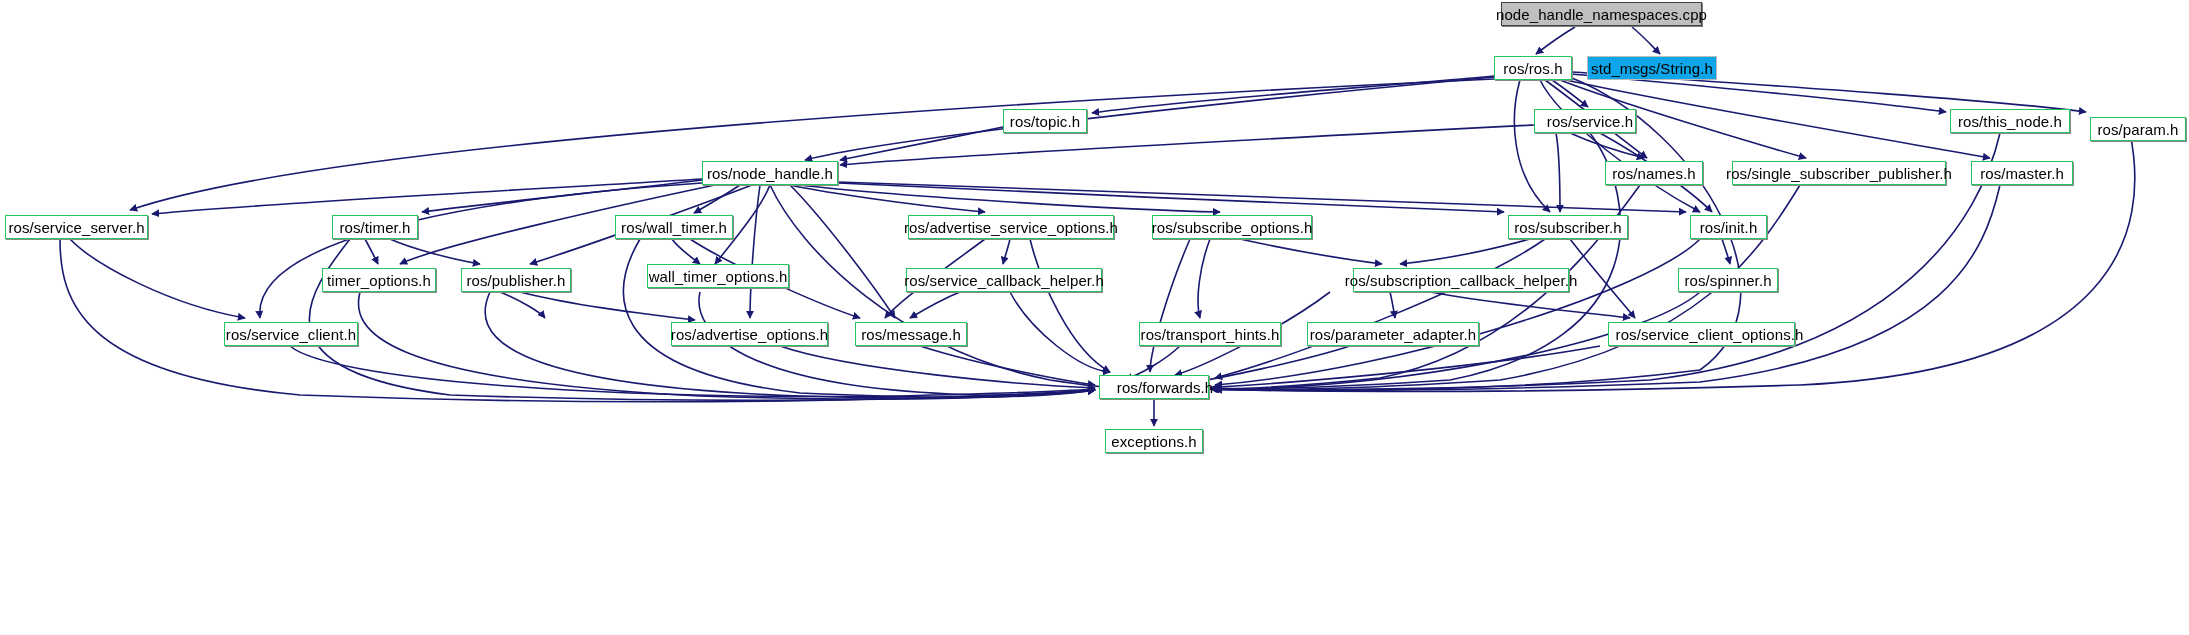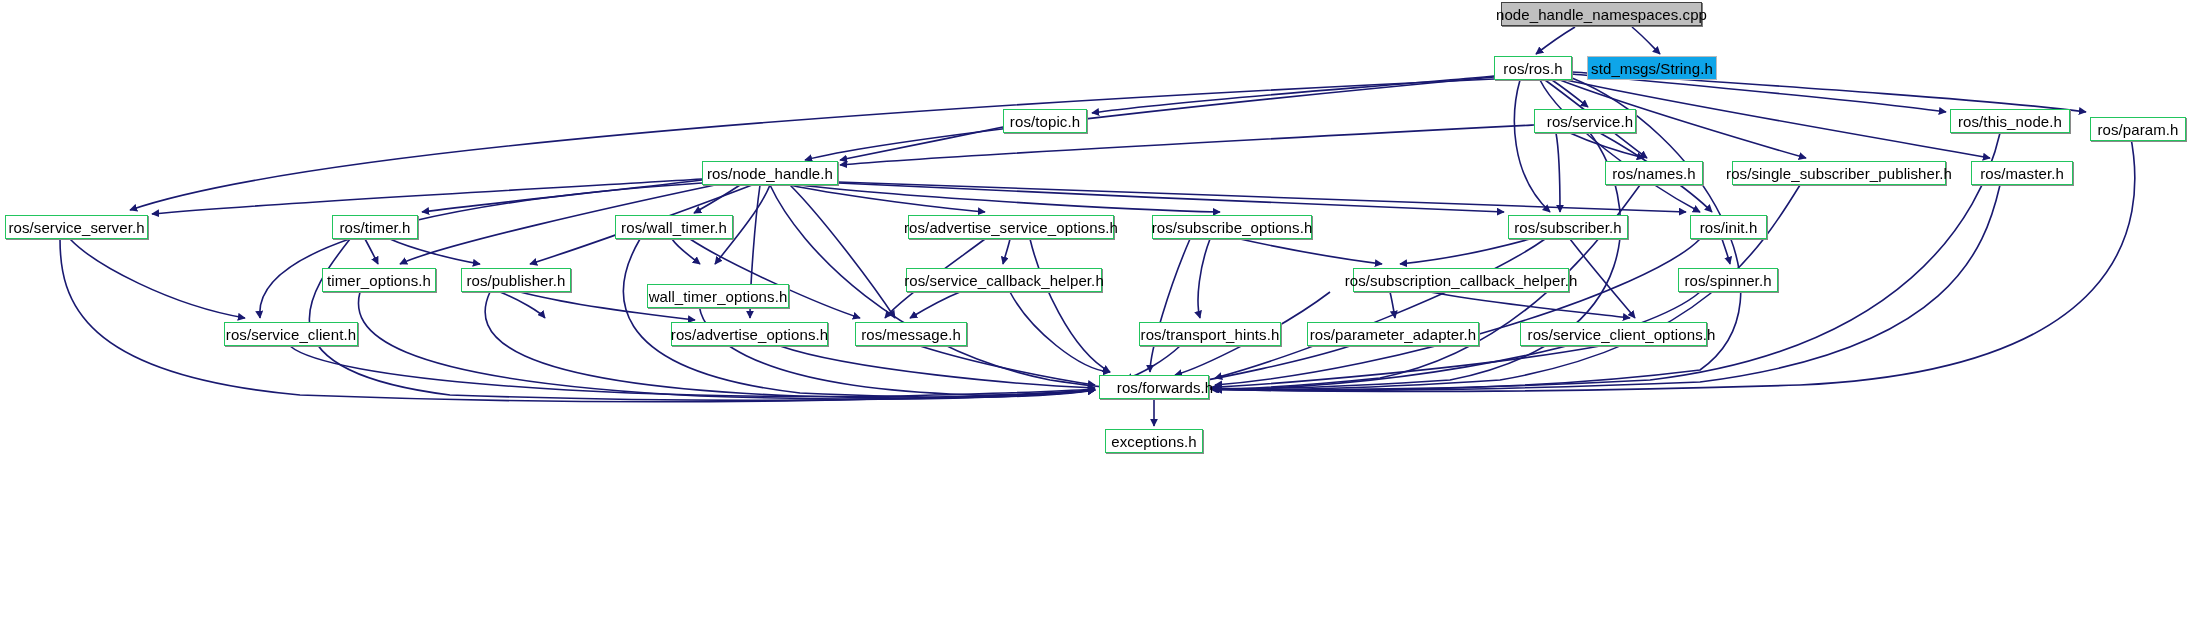--- a/index.html
+++ b/index.html
@@ -197,21 +197,21 @@
       </div>
       <div class="graph-node bold" style="left: 1690px; top: 215px; width: 77px; height: 24px;">
         <span class="node-label">ros/init.h</span>
       </div>
       <div class="graph-node bold" style="left: 322px; top: 268px; width: 114px; height: 24px;">
         <span class="node-label">timer_options.h</span>
       </div>
       <div class="graph-node bold" style="left: 461px; top: 268px; width: 110px; height: 24px;">
         <span class="node-label">ros/publisher.h</span>
       </div>
-      <div class="graph-node bold" style="left: 647px; top: 284px; width: 142px; height: 24px; text-align: right;">
+      <div class="graph-node bold" style="left: 647px; top: 264px; width: 142px; height: 24px; text-align: right;">
         <span class="node-label">wall_timer_options.h</span>
       </div>
       <div class="graph-node bold" style="left: 906px; top: 268px; width: 196px; height: 24px;">
         <span class="node-label">ros/service_callback_helper.h</span>
       </div>
       <div class="graph-node bold" style="left: 1353px; top: 268px; width: 216px; height: 24px;">
         <span class="node-label">ros/subscription_callback_helper.h</span>
       </div>
       <div class="graph-node bold" style="left: 1678px; top: 268px; width: 100px; height: 24px;">
         <span class="node-label">ros/spinner.h</span>
@@ -224,21 +224,21 @@
       </div>
       <div class="graph-node bold" style="left: 855px; top: 322px; width: 112px; height: 24px;">
         <span class="node-label">ros/message.h</span>
       </div>
       <div class="graph-node bold" style="left: 1139px; top: 322px; width: 142px; height: 24px;">
         <span class="node-label">ros/transport_hints.h</span>
       </div>
       <div class="graph-node bold" style="left: 1307px; top: 322px; width: 172px; height: 24px;">
         <span class="node-label">ros/parameter_adapter.h</span>
       </div>
-      <div class="graph-node bold" style="left: 1520px; top: 322px; width: 187px; height: 24px; padding-left: 16px;">
+      <div class="graph-node bold" style="left: 1608px; top: 322px; width: 187px; height: 24px; padding-left: 16px;">
         <span class="node-label">ros/service_client_options.h</span>
       </div>
       <div class="graph-node bold" style="left: 1099px; top: 375px; width: 110px; height: 24px; padding-left: 22px;">
         <span class="node-label">ros/forwards.h</span>
       </div>
       <div class="graph-node bold" style="left: 1105px; top: 429px; width: 98px; height: 24px;">
         <span class="node-label">exceptions.h</span>
       </div>
     </div>
 </div>

